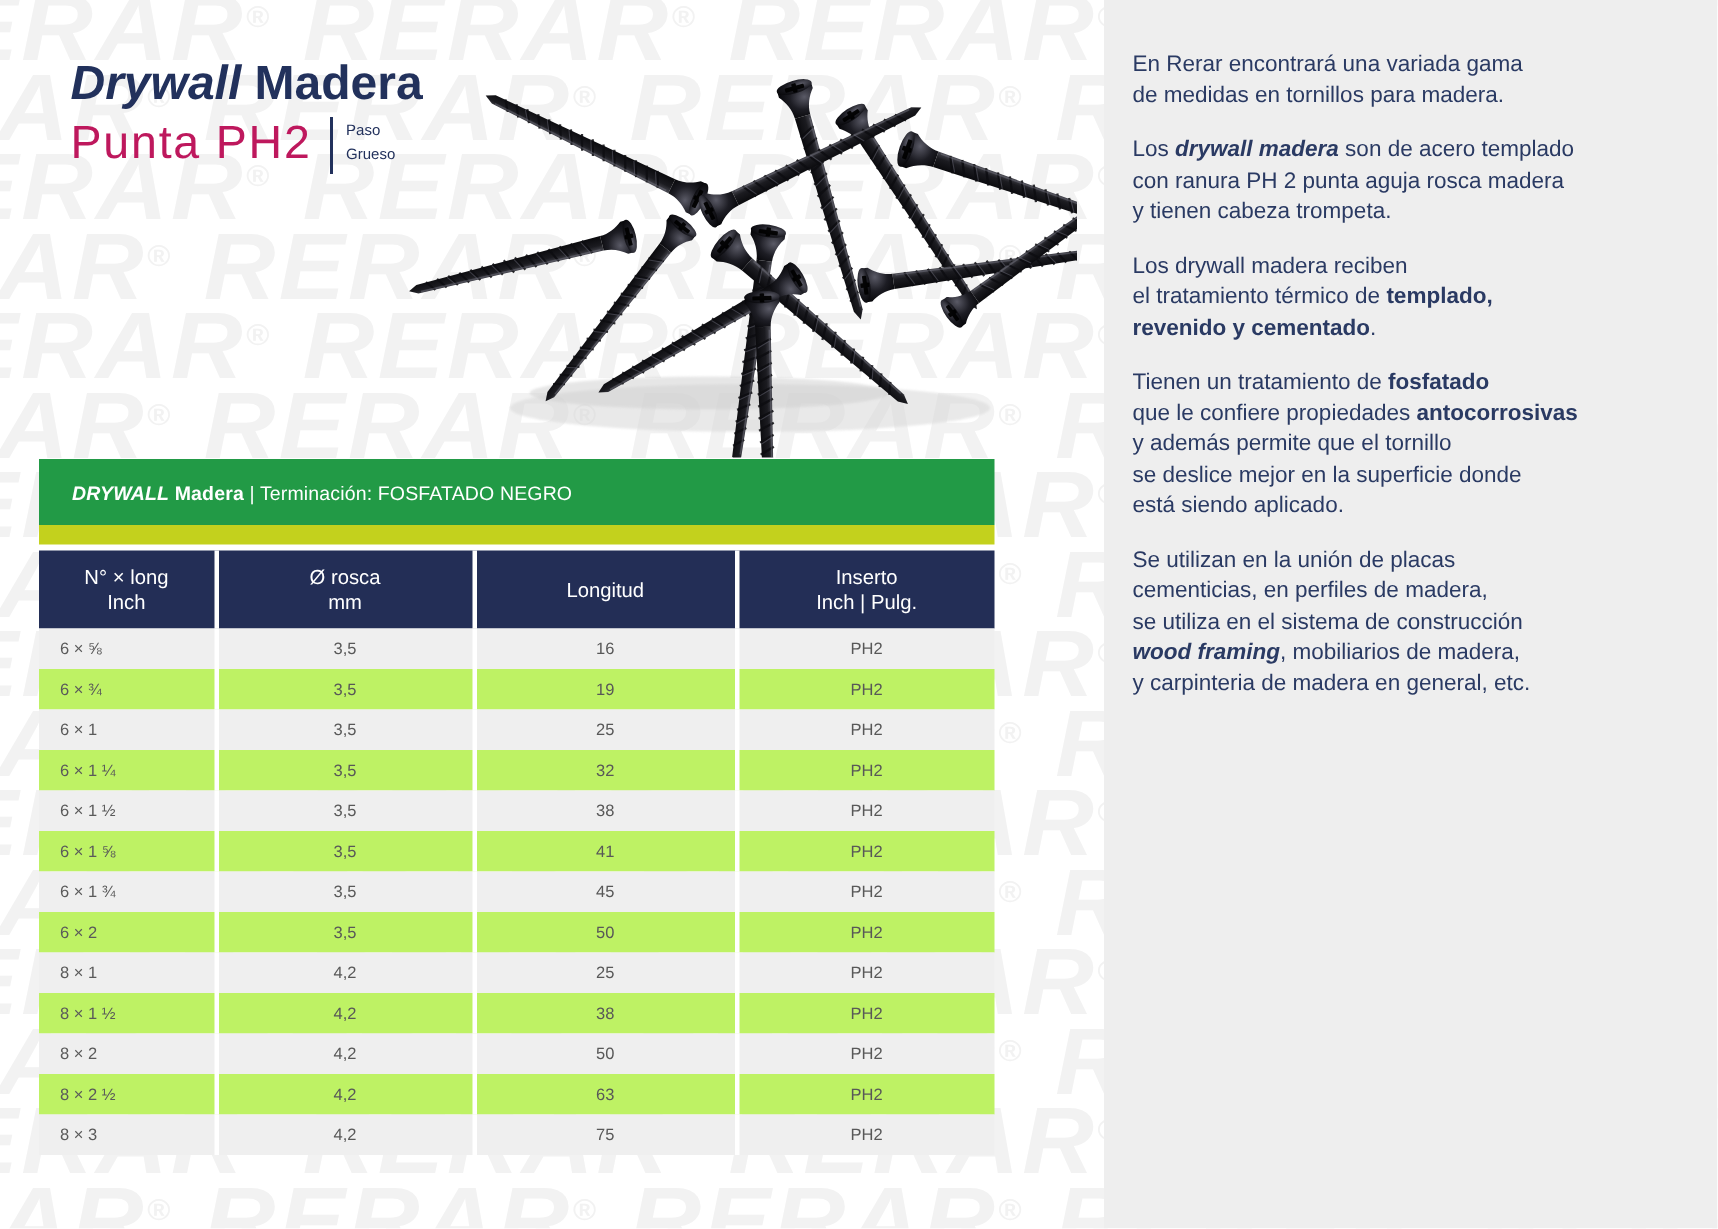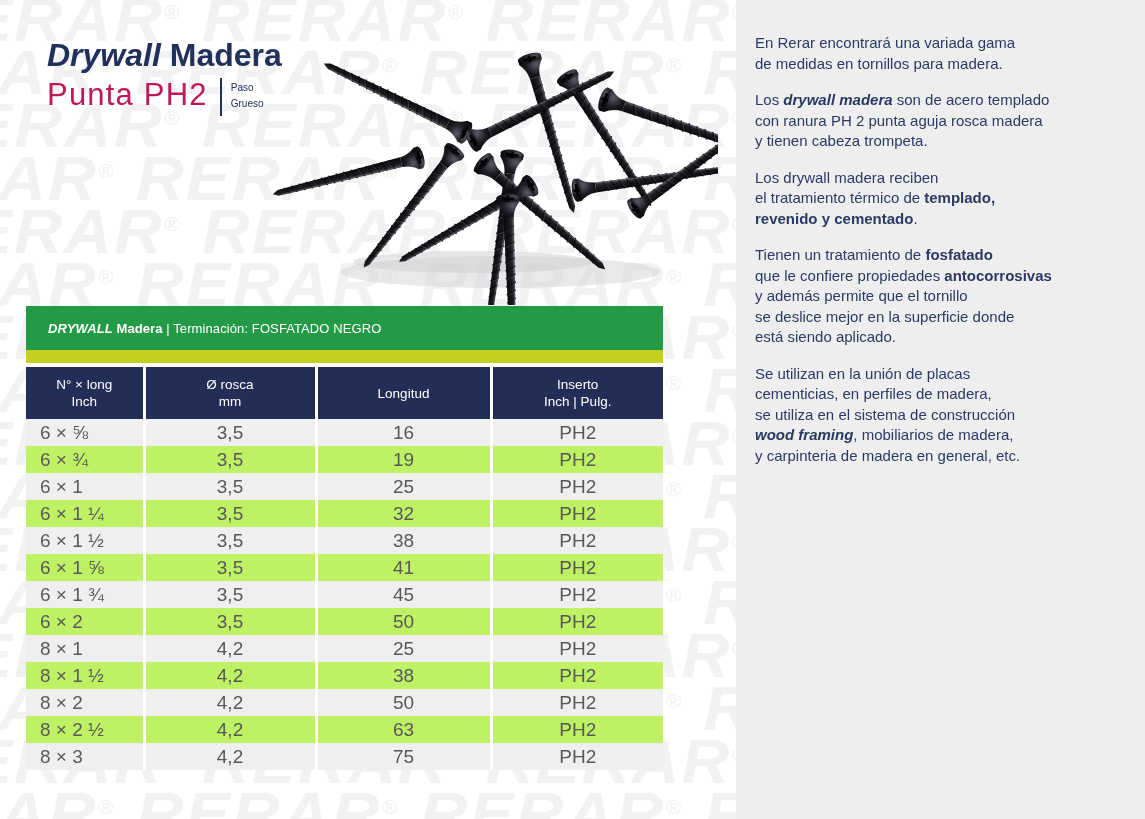--- a/index.html
+++ b/index.html
@@ -136,21 +136,21 @@
     font-size: 13.5px;
     line-height: 17px;
     height: 52px;
     vertical-align: middle;
     text-align: center;
     border-right: 3px solid #ffffff;
     padding: 0 4px;
   }
   table.specs thead th:last-child { border-right: none; }
   table.specs tbody td {
-    font-size: 19px;
+    font-size: 11px;
     color: #585858;
     height: 27px;
     text-align: center;
     border-right: 3px solid #ffffff;
     padding: 0 4px;
     vertical-align: middle;
   }
   table.specs tbody td:first-child {
     text-align: left;
     padding-left: 14px;

